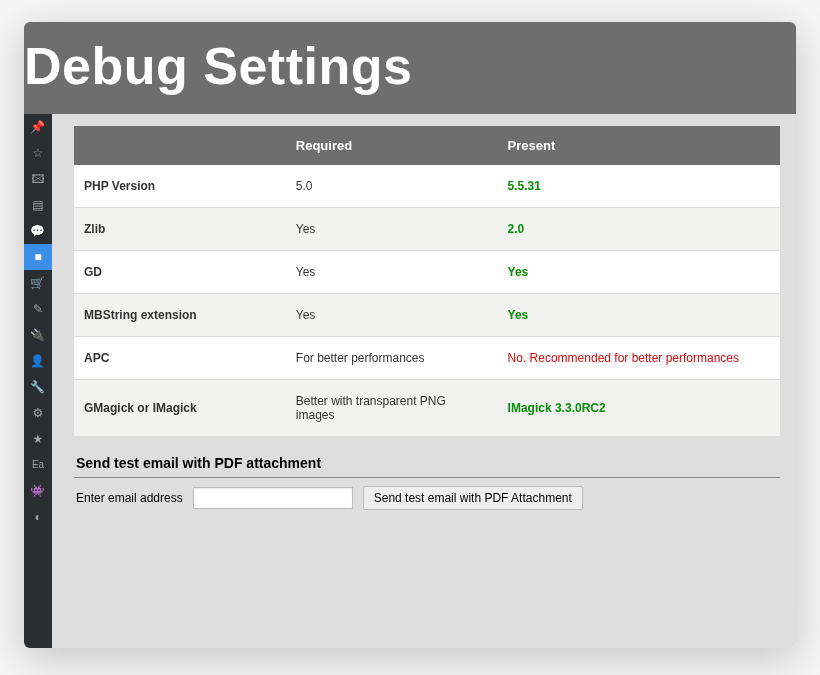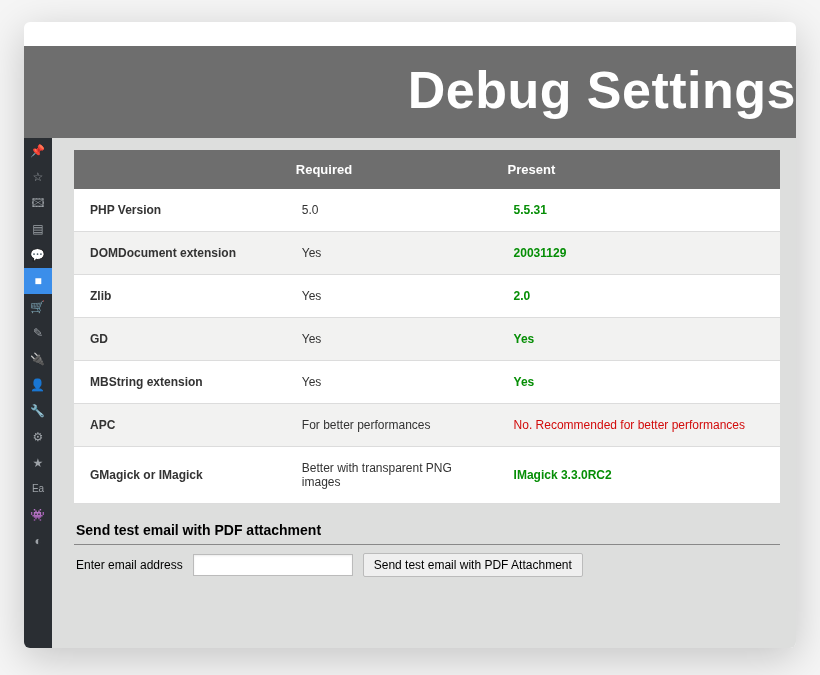--- a/index.html
+++ b/index.html
@@ -1,29 +1,29 @@
 <!DOCTYPE html>
 <html><head>
 <meta charset="utf-8">
 <style>
   * { margin: 0; padding: 0; box-sizing: border-box; }
   body { font-family: -apple-system, BlinkMacSystemFont, "Segoe UI", Helvetica, Arial, sans-serif; background: #f5f5f5; width: 820px; height: 675px; overflow: hidden; }
   .window { margin: 22px 24px; background: #fff; border-radius: 6px; box-shadow: 0 10px 40px rgba(0,0,0,0.2); overflow: hidden; height: 626px; display: flex; flex-direction: column; }
-  .titlebar { background: #6e6e6e; color: #fff; text-align: right; padding: 14px 0 18px; font-size: 52px; font-weight: 700; letter-spacing: 0.5px; margin-top: 24px; }
+  .titlebar { background: #6e6e6e; color: #fff; text-align: left; padding: 14px 0 18px; font-size: 52px; font-weight: 700; letter-spacing: 0.5px; }
   .content { flex: 1; display: flex; background: #dddedd; overflow: hidden; }
   .sidebar { width: 28px; background: #2a2e33; display: flex; flex-direction: column; }
   .side-item { width: 28px; height: 26px; display: flex; align-items: center; justify-content: center; color: #9ea3a8; cursor: pointer; }
   .side-item.active { background: #3b8eea; color: #fff; }
   .side-glyph { font-size: 12px; line-height: 1; }
   .main { flex: 1; padding: 12px 16px 8px 22px; overflow: auto; }
   table { width: 100%; border-collapse: collapse; background: #bef264; }
   thead th { background: #6e6e6e; color: #fff; font-weight: 600; font-size: 13px; padding: 12px 10px; text-align: left; }
   thead th:first-child { width: 30%; }
   thead th:nth-child(2) { width: 30%; }
-  tbody td { padding: 14px 16px; font-size: 12px; color: #333; border-bottom: 1px solid #dcdcdc; vertical-align: middle; }
+  tbody td { padding: 14px 10px; font-size: 12px; color: #333; border-bottom: 1px solid #dcdcdc; vertical-align: middle; }
   tbody tr:nth-child(even) td { background: #f2f2f1; }
   tbody tr:nth-child(odd) td { background: #fff; }
   tbody td:first-child { font-weight: 700; }
   .ok { color: #068e06; font-weight: 700; }
   .bad { color: #d20b0b; font-weight: 400; }
   .section-head { font-weight: 700; font-size: 14px; padding: 10px 2px 6px; border-bottom: 1px solid #888; margin-top: 8px; }
   .form-row { display: flex; align-items: center; gap: 10px; padding: 8px 2px; font-size: 12px; }
   .form-row input[type=text] { width: 160px; height: 22px; border: 1px solid #bbb; background: #fff; box-shadow: inset 0 1px 2px rgba(0,0,0,0.08); padding: 0 4px; font-size: 12px; }
   .form-row button { height: 24px; padding: 0 10px; font-size: 12px; background: #efefef; border: 1px solid #bbb; border-radius: 2px; cursor: pointer; }
 </style>
@@ -94,25 +94,20 @@
             <th>Present</th>
           </tr>
         </thead>
         <tbody id="req-body">
             <tr>
               <td>PHP Version</td>
               <td>5.0</td>
               <td class="ok">5.5.31</td>
             </tr>
             <tr>
-              <td>DOMDocument extension</td>
-              <td>Yes</td>
-              <td class="ok">20031129</td>
-            </tr>
-            <tr>
               <td>Zlib</td>
               <td>Yes</td>
               <td class="ok">2.0</td>
             </tr>
             <tr>
               <td>GD</td>
               <td>Yes</td>
               <td class="ok">Yes</td>
             </tr>
             <tr>

